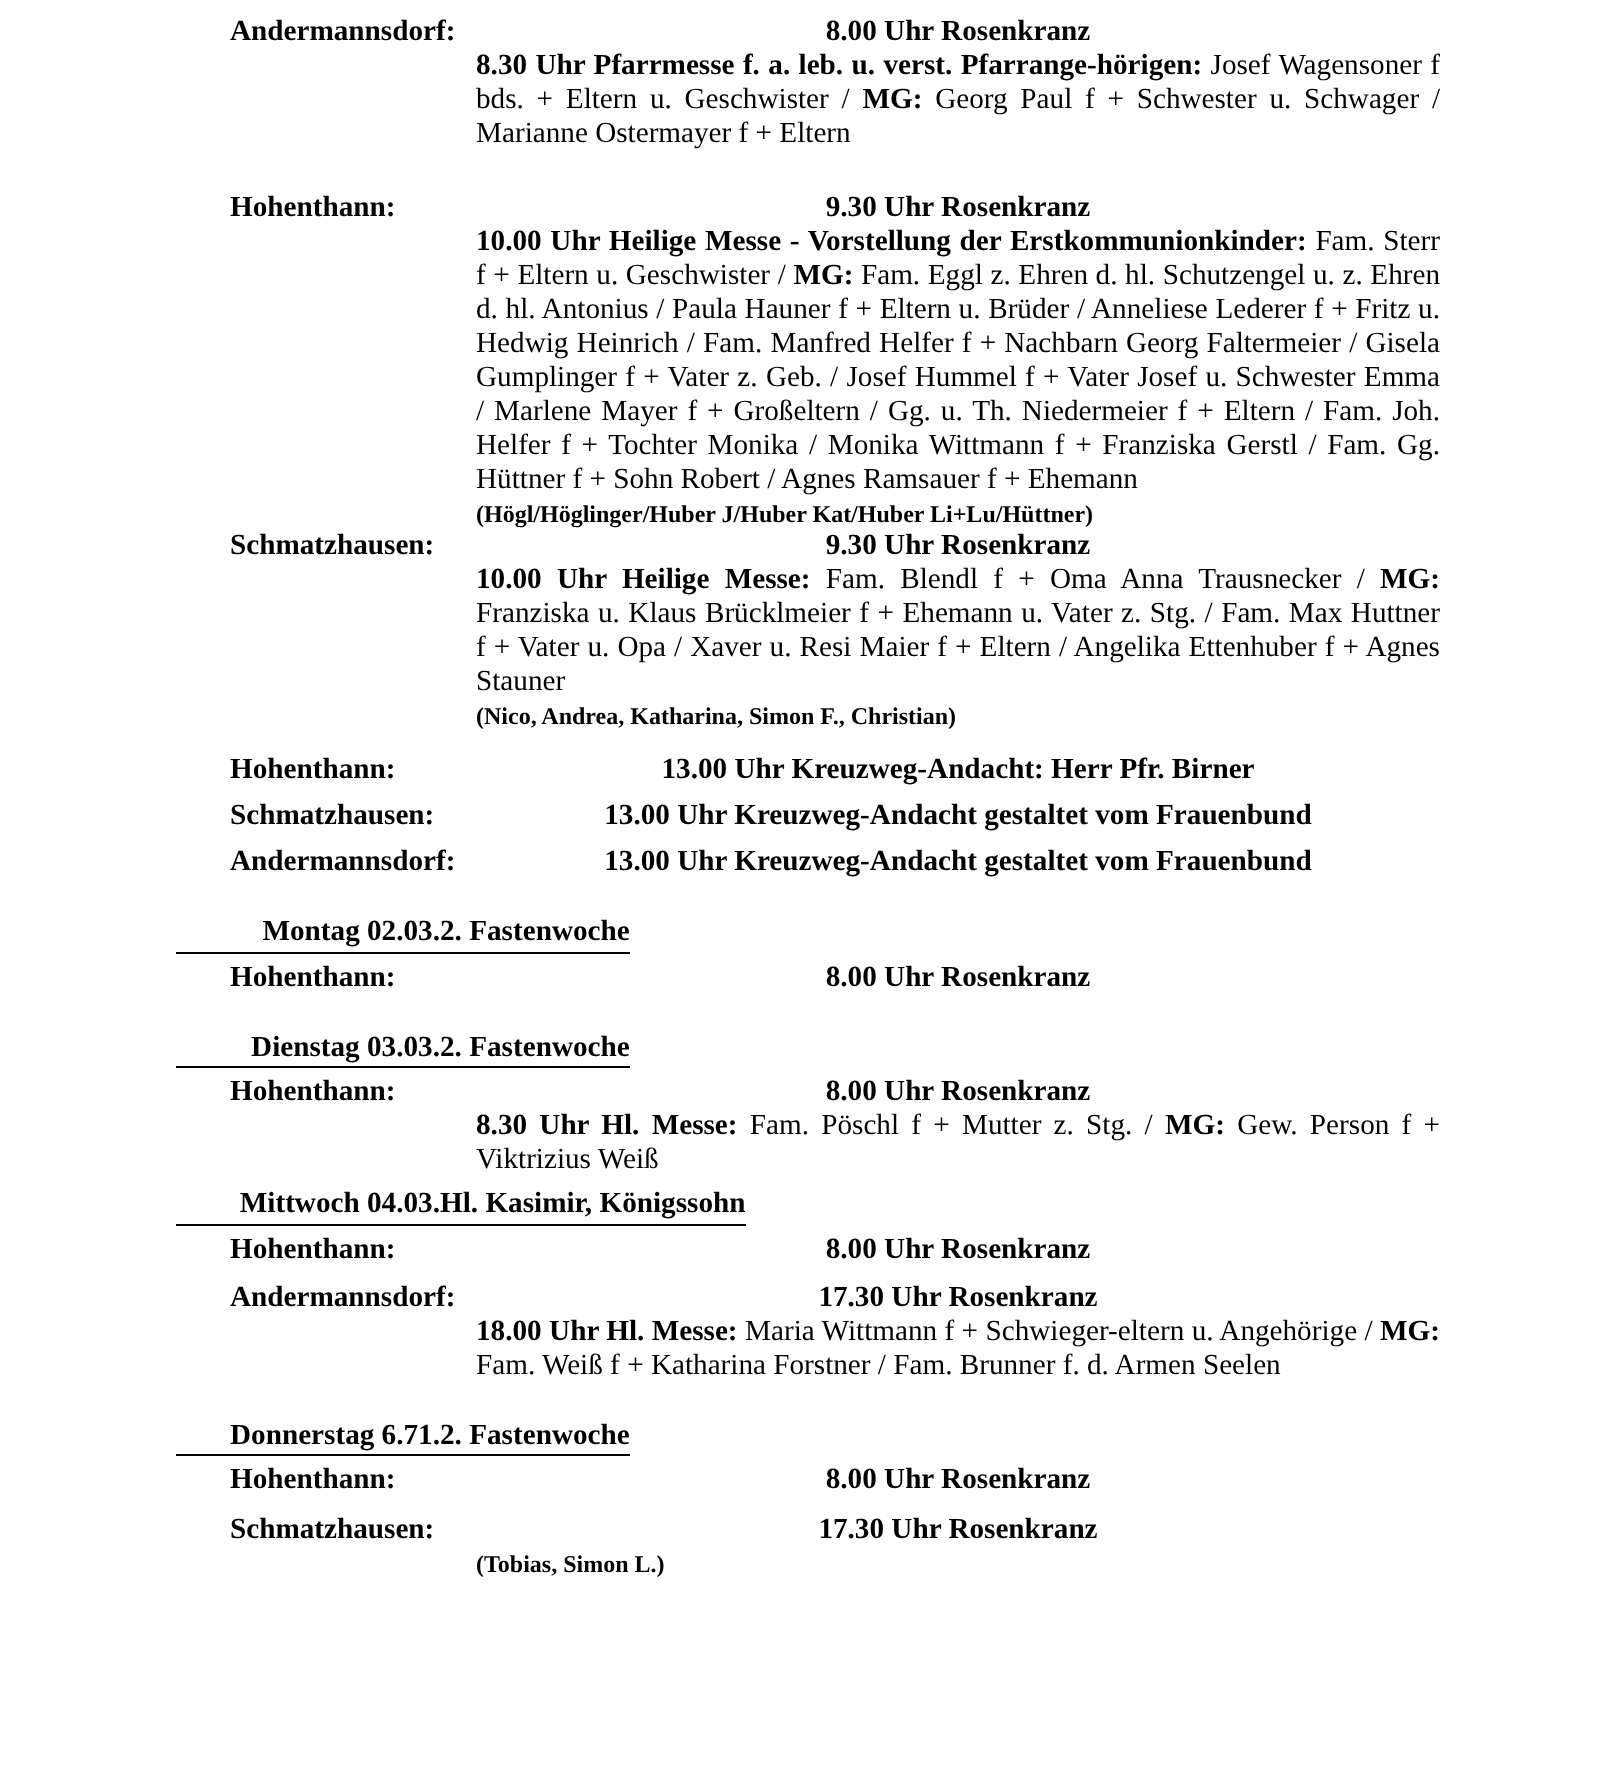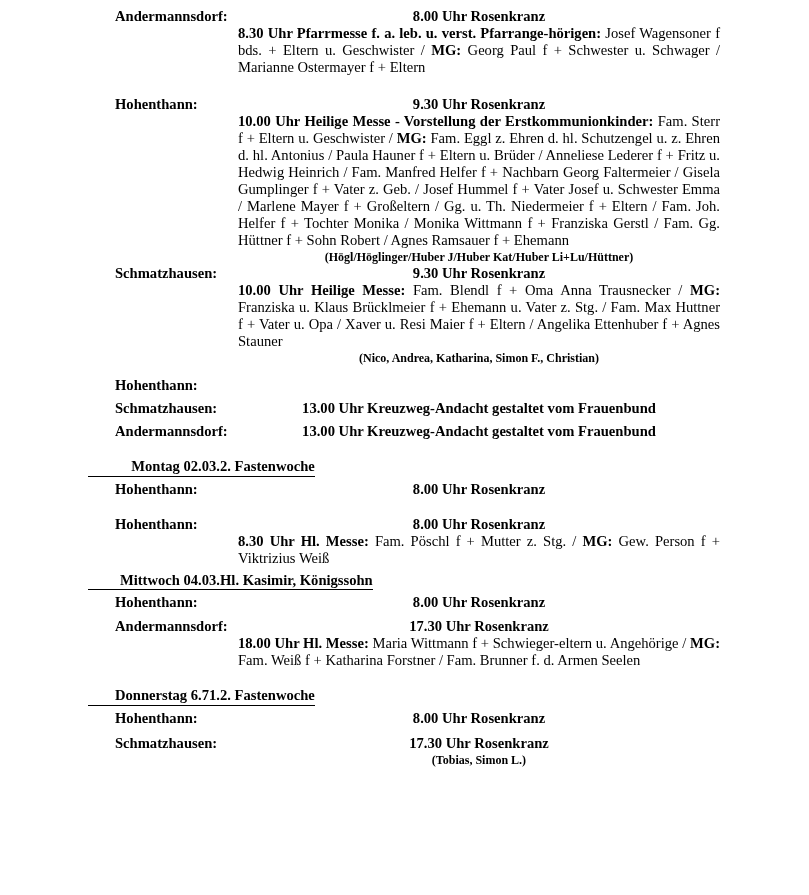--- a/index.html
+++ b/index.html
@@ -33,21 +33,21 @@
     box-sizing: border-box;
     font-weight: bold;
     flex: none;
   }
   .content { flex: 1; min-width: 0; }
   .para { text-align: center; }
   .para.justify { text-align: justify; }
   .b { font-weight: bold; }
   .r { font-weight: normal; }
   .note {
-    text-align: center;
+    text-align: left;
     font-weight: bold;
     font-size: 12px;
     line-height: 16px;
   }
   
   .s0-e1 { margin-top: 20px; }
   .s0-e3 { margin-top: 11px; }
   .s0-e4 { margin-top: 6px; }
   .s0-e5 { margin-top: 6px; }
   .sec-1 { margin-top: 18px; }
@@ -81,20 +81,21 @@
         <div class="loc">Schmatzhausen:</div>
         <div class="content">
           <div class="para"><span class="b">9.30 Uhr Rosenkranz</span></div>
           <div class="para justify"><span class="b">10.00 Uhr Heilige Messe: </span><span class="r">Fam. Blendl f + Oma Anna Trausnecker / </span><span class="b">MG: </span><span class="r">Franziska u. Klaus Brücklmeier f + Ehemann u. Vater z. Stg. / Fam. Max Huttner f + Vater u. Opa / Xaver u. Resi Maier f + Eltern / Angelika Ettenhuber f + Agnes Stauner</span></div>
           <div class="note">(Nico, Andrea, Katharina, Simon F., Christian)</div>
         </div>
       </div>
       <div class="entry s0-e3">
         <div class="loc">Hohenthann:</div>
         <div class="content">
+          <div class="para"><span class="b">13.00 Uhr Kreuzweg-Andacht: Herr Pfr. Birner</span></div>
         </div>
       </div>
       <div class="entry s0-e4">
         <div class="loc">Schmatzhausen:</div>
         <div class="content">
           <div class="para"><span class="b">13.00 Uhr Kreuzweg-Andacht gestaltet vom Frauenbund</span></div>
         </div>
       </div>
       <div class="entry s0-e5">
         <div class="loc">Andermannsdorf:</div>
@@ -106,20 +107,21 @@
     <div class="section sec-1">
       <div class="day-header"><span class="day-header-line"><span class="day-date">Montag 02.03.</span><span class="day-title">2. Fastenwoche</span></span></div>
       <div class="entry s1-e0">
         <div class="loc">Hohenthann:</div>
         <div class="content">
           <div class="para"><span class="b">8.00 Uhr Rosenkranz</span></div>
         </div>
       </div>
     </div>
     <div class="section sec-2">
+      <div class="day-header"><span class="day-header-line"><span class="day-date">Dienstag 03.03.</span><span class="day-title">2. Fastenwoche</span></span></div>
       <div class="entry s2-e0">
         <div class="loc">Hohenthann:</div>
         <div class="content">
           <div class="para"><span class="b">8.00 Uhr Rosenkranz</span></div>
           <div class="para justify"><span class="b">8.30 Uhr Hl. Messe: </span><span class="r">Fam. Pöschl f + Mutter z. Stg. / </span><span class="b">MG: </span><span class="r">Gew. Person f + Viktrizius Weiß</span></div>
         </div>
       </div>
     </div>
     <div class="section sec-3">
       <div class="day-header"><span class="day-header-line"><span class="day-date">Mittwoch 04.03.</span><span class="day-title">Hl. Kasimir, Königssohn</span></span></div>

